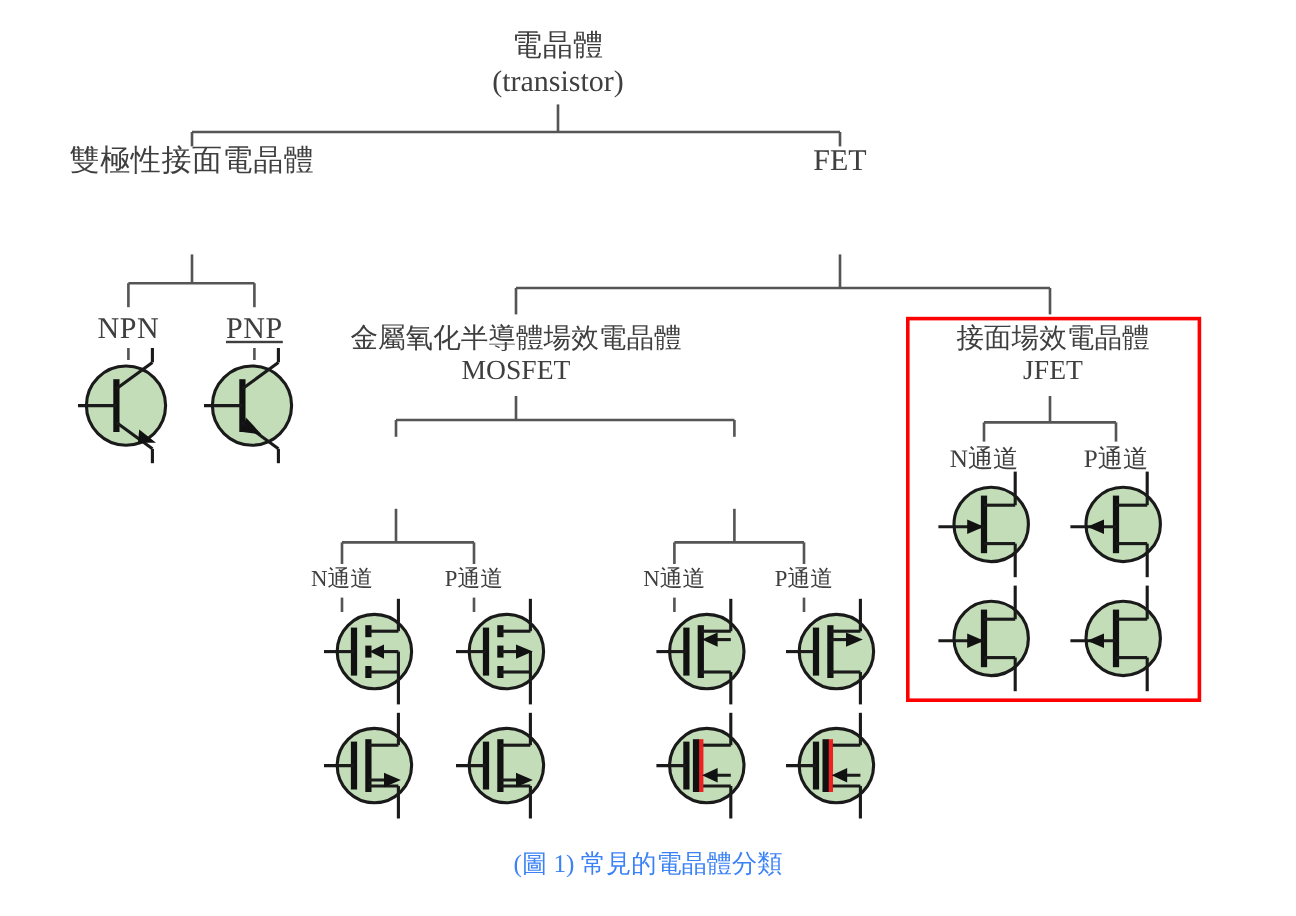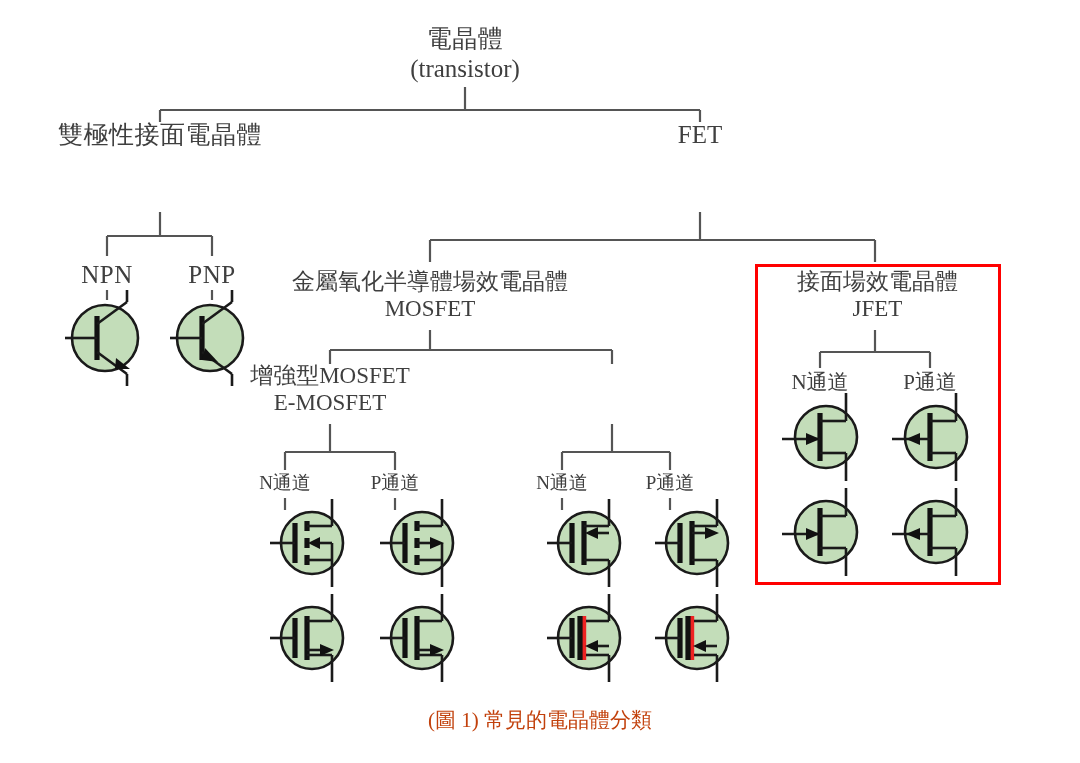--- a/index.html
+++ b/index.html
@@ -25,21 +25,21 @@
   .l-cn{font-size:25px;letter-spacing:0.5px;}
   .l-en{font-size:25px;font-family:Liberation Serif, serif;}
   .l-mid{font-size:23px;}
   .l-small{font-size:21px;}
   .l-tiny{font-size:19px;}
   .caption{
     position:absolute;
     width:1080px;
     text-align:center;
     font-size:21px;
-    color:#c2410c;
+    color:#3b82f6;
   }
   .redbox{
     position:absolute;
     border:3px solid #ff0000;
     box-sizing:border-box;
     pointer-events:none;
   }
 </style>
 </head>
 <body>
@@ -313,36 +313,32 @@
 
   <div class="node-text" style="left:10px;top:120px;width:300px;">
     <div class="l-cn">雙極性接面電晶體</div>
   </div>
 
   <div class="node-text" style="left:550px;top:120px;width:300px;">
     <div class="l-en">FET</div>
   </div>
 
   <div class="node-text l-cn" style="left:57px;top:260px;width:100px;">NPN</div>
-  <div class="node-text l-cn" style="left:162px;top:260px;width:100px;">PNP</div>
+  <div class="node-text l-cn" style="left:162px;top:260px;width:100px;text-decoration:underline;">PNP</div>
 
   <div class="node-text" style="left:230px;top:268px;width:400px;">
     <div class="l-mid">金屬氧化半導體場效電晶體</div>
     <div class="l-mid">MOSFET</div>
   </div>
 
   <div class="node-text" style="left:765px;top:268px;width:225px;">
     <div class="l-mid">接面場效電晶體</div>
     <div class="l-mid">JFET</div>
   </div>
 
-  <div class="node-text" style="left:200px;top:362px;width:260px;">
-    <div class="l-mid">增強型MOSFET</div>
-    <div class="l-mid">E-MOSFET</div>
-  </div>
 
 
   <div class="node-text l-tiny" style="left:235px;top:472px;width:100px;">N通道</div>
   <div class="node-text l-tiny" style="left:345px;top:472px;width:100px;">P通道</div>
 
   <div class="node-text l-tiny" style="left:512px;top:472px;width:100px;">N通道</div>
   <div class="node-text l-tiny" style="left:620px;top:472px;width:100px;">P通道</div>
 
   <div class="node-text l-small" style="left:770px;top:370px;width:100px;">N通道</div>
   <div class="node-text l-small" style="left:880px;top:370px;width:100px;">P通道</div>

